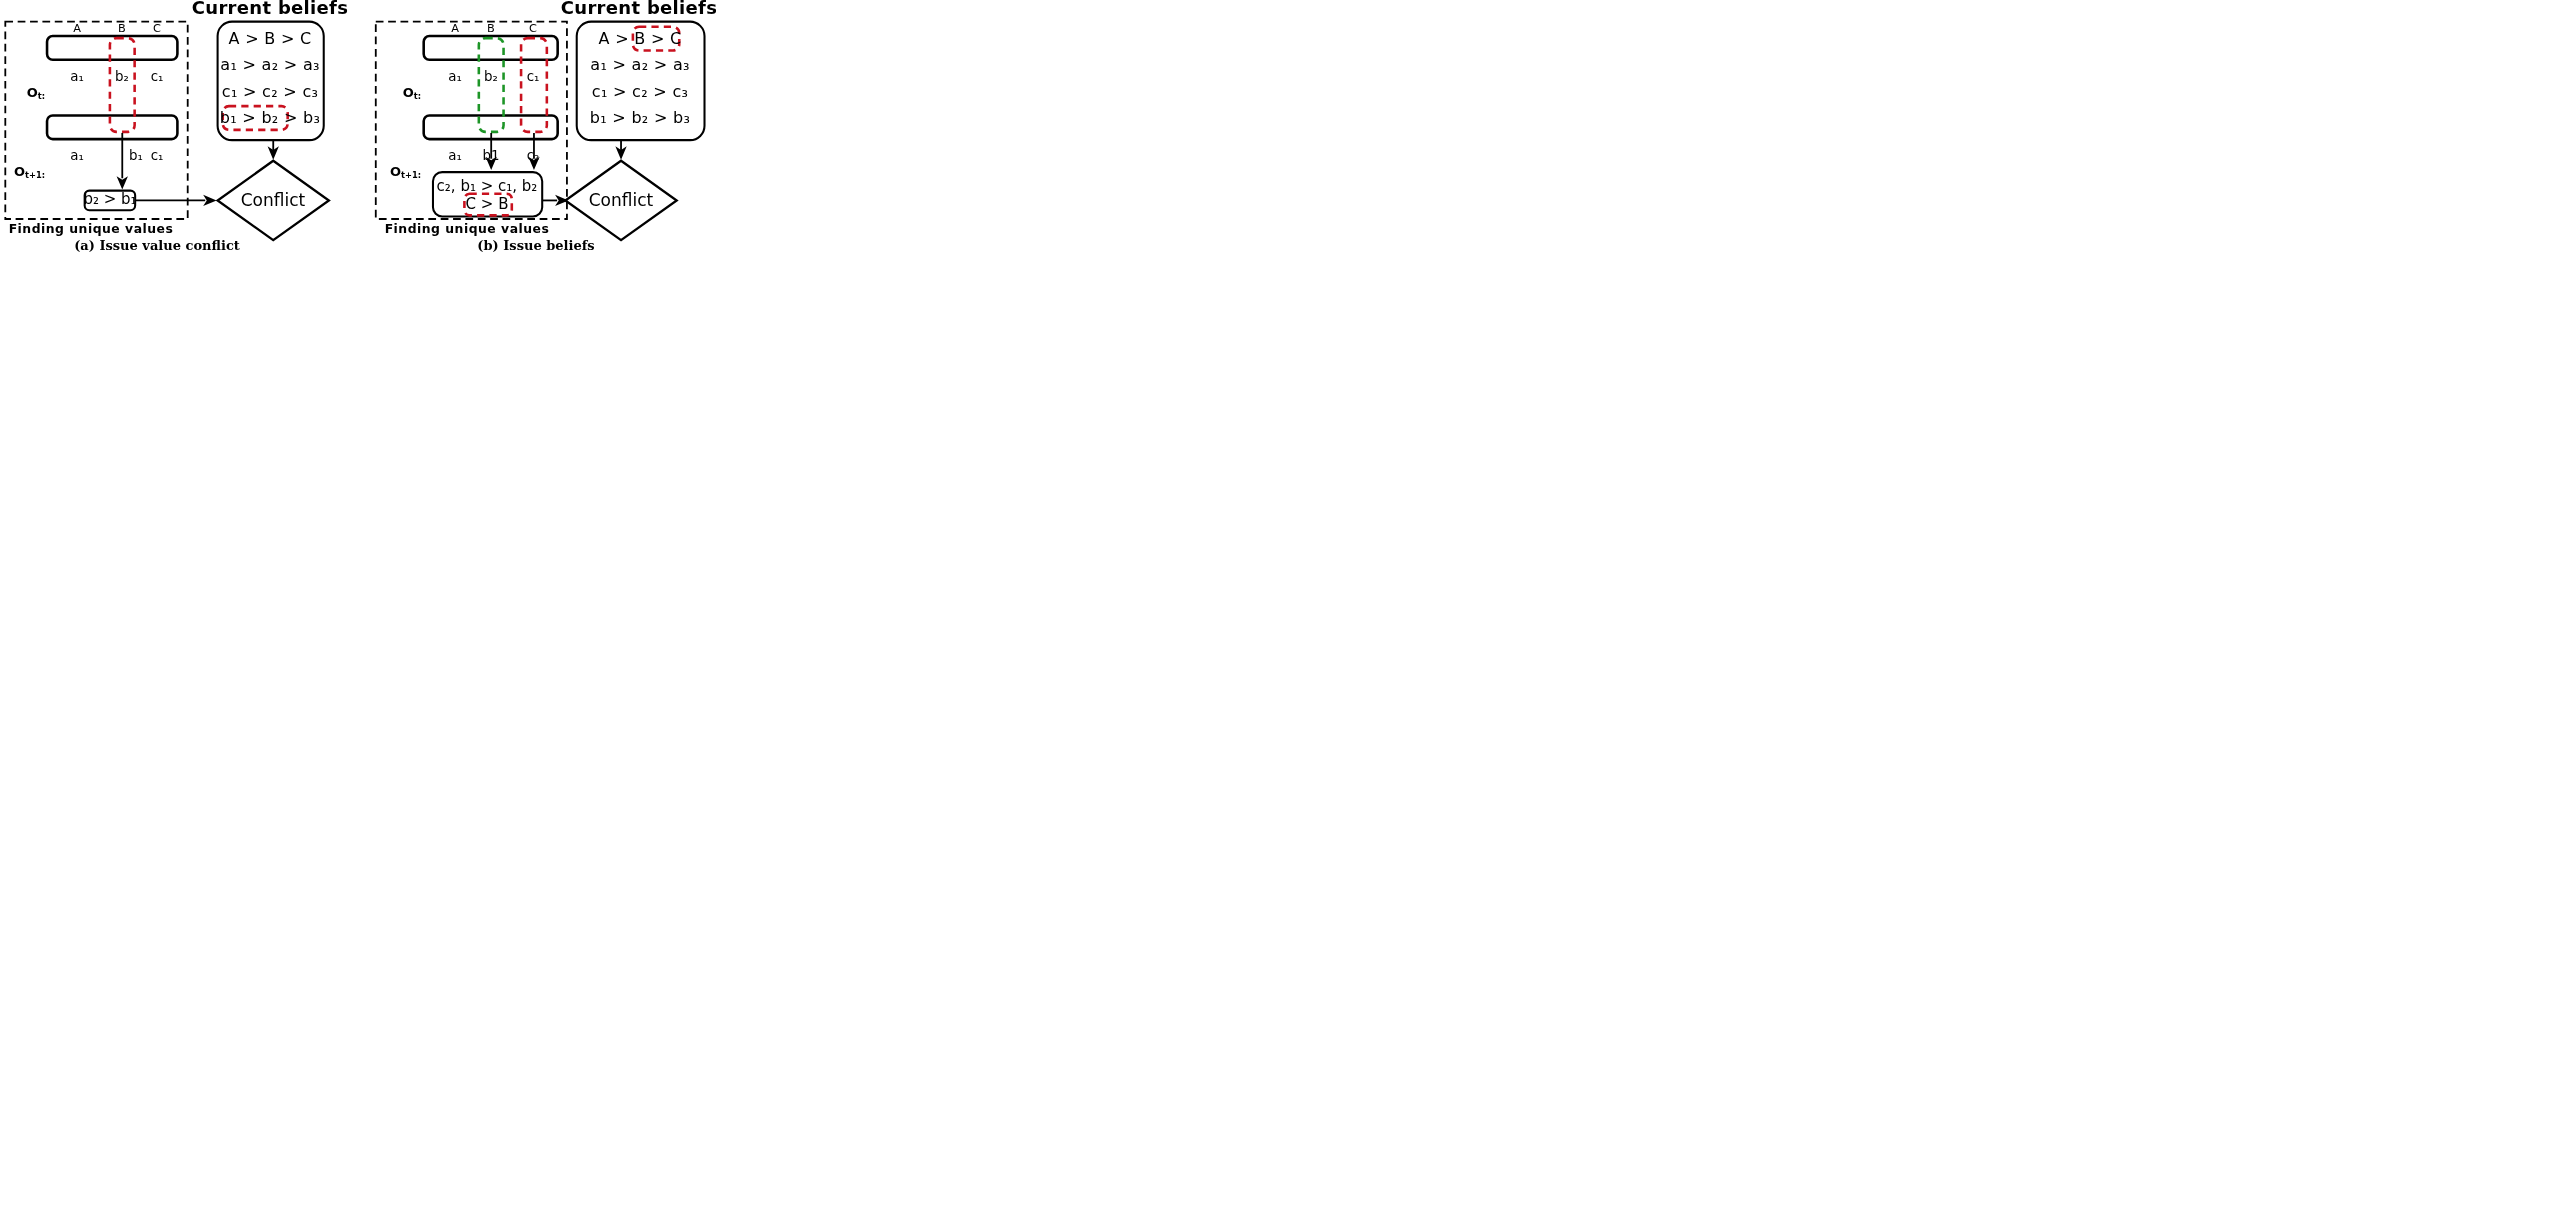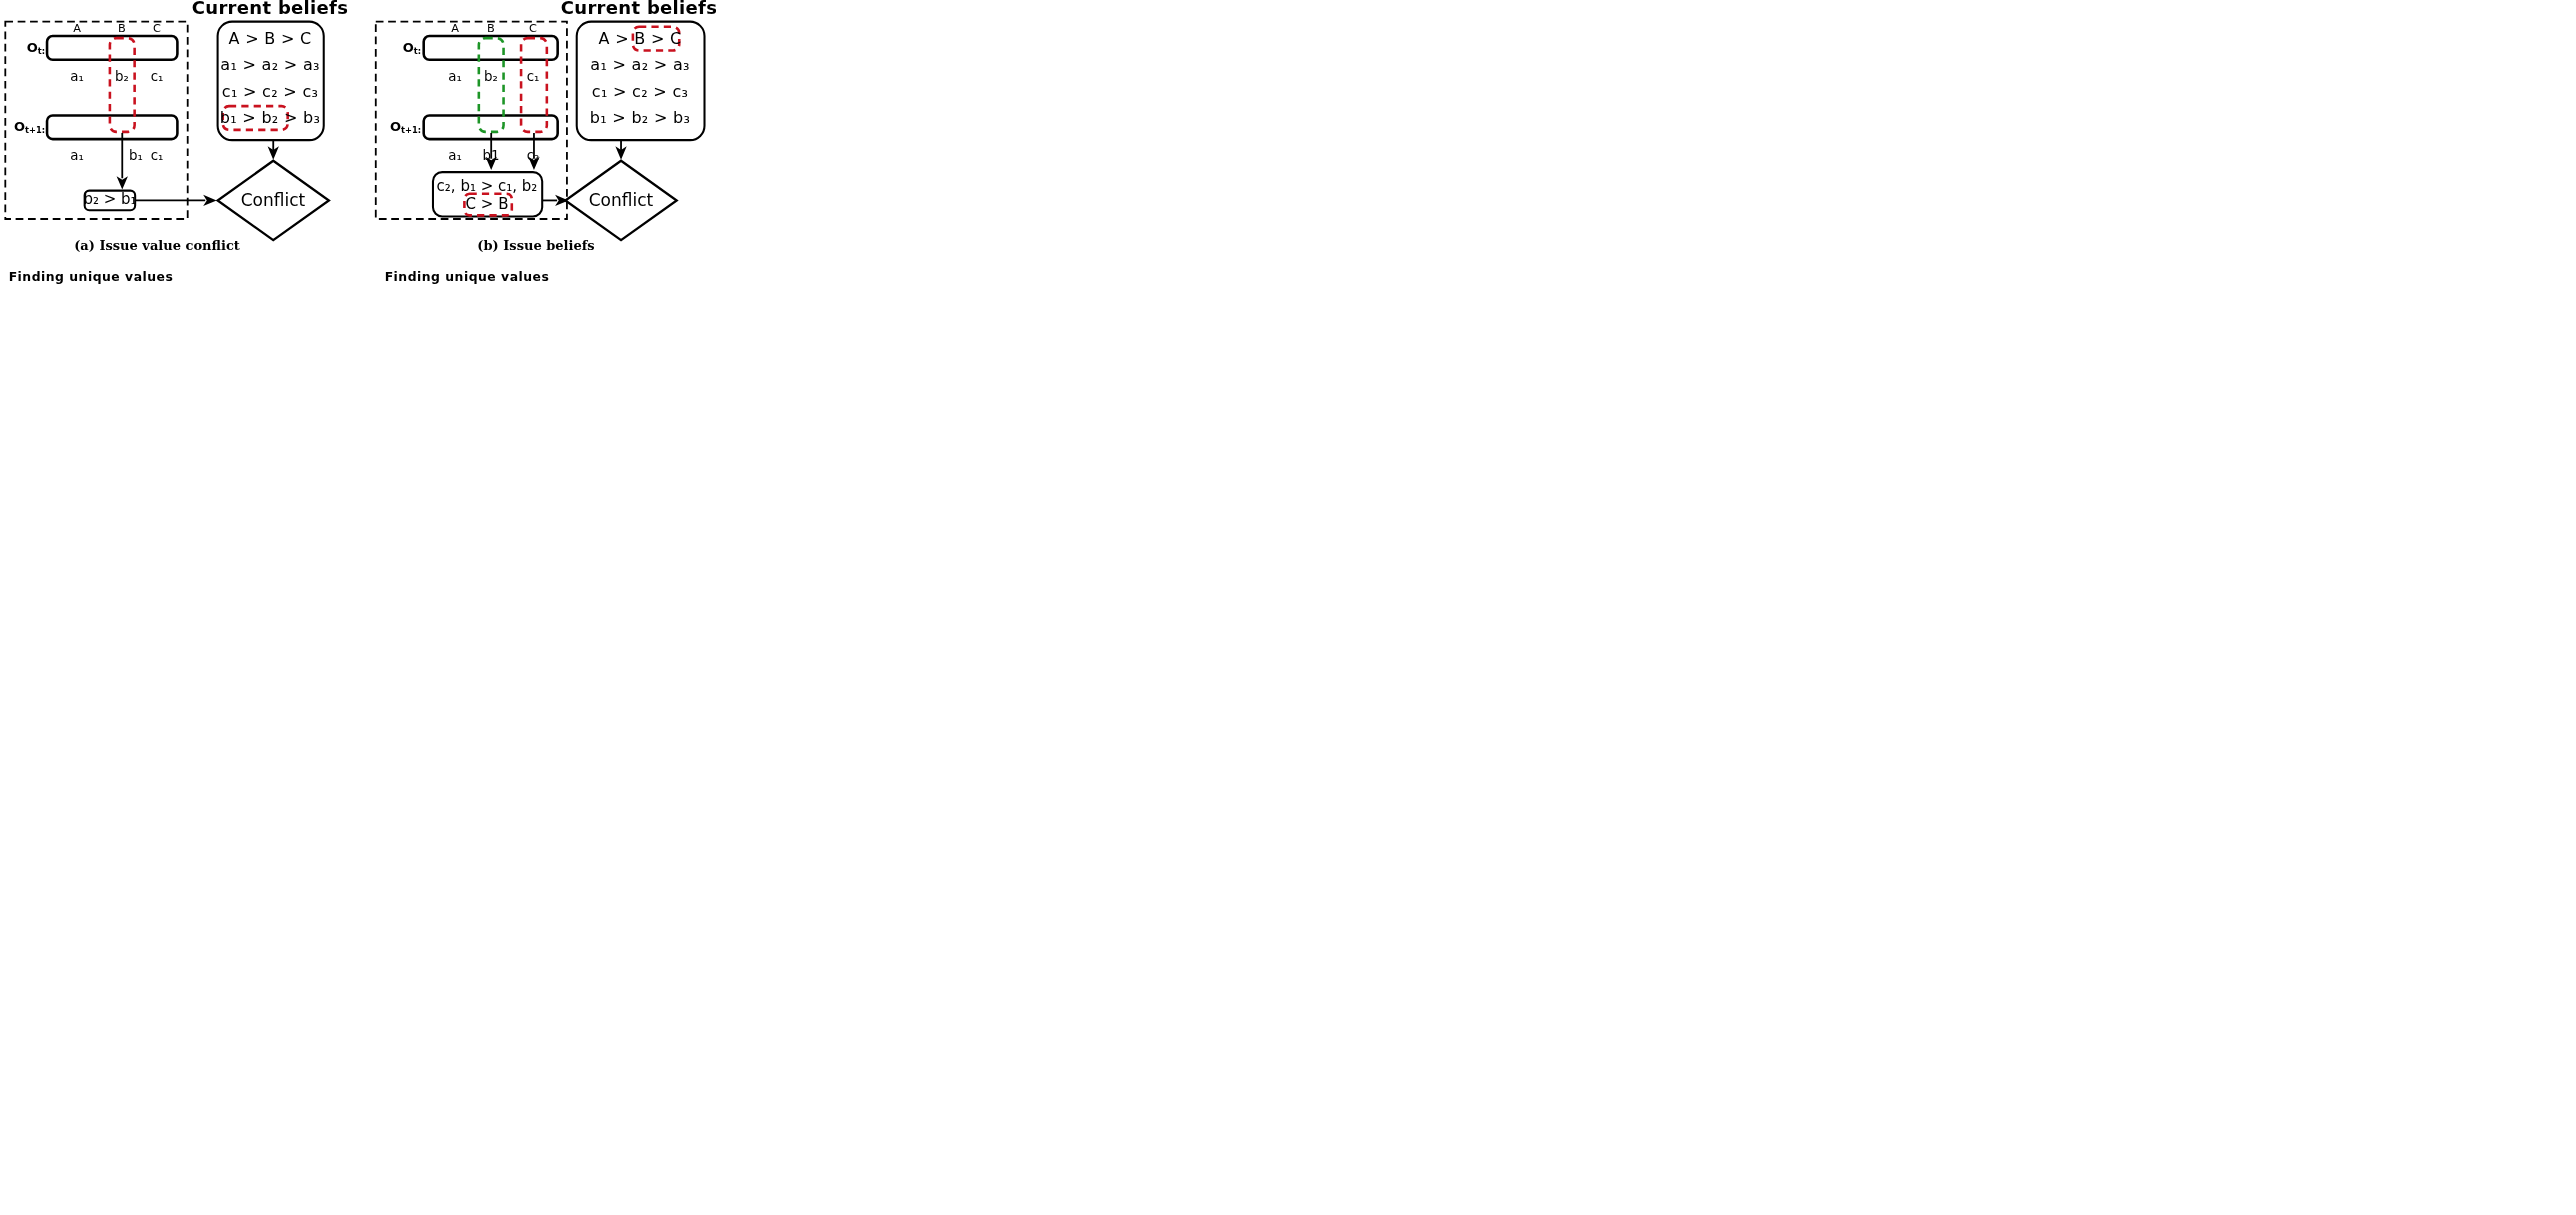--- a/index.html
+++ b/index.html
@@ -3,27 +3,27 @@
 <meta charset="utf-8">
 <style>
   html,body{margin:0;padding:0;background:#ffffff;}
   #canvas{position:relative;width:716px;height:304px;background:#ffffff;overflow:hidden;
           font-family:"DejaVu Sans",sans-serif;color:#000;}
   #shapes{position:absolute;left:0;top:0;width:716px;height:304px;}
   .txt{position:absolute;transform:translate(-50%,-50%);white-space:nowrap;line-height:1.05;}
   .cell{font-size:13.4px;margin-top:29px;}
   .hdr{font-size:11.3px;}
   .obs-label{position:absolute;transform:translate(-100%,-50%);white-space:nowrap;
-             font-weight:bold;font-size:13px;}
+             font-weight:bold;font-size:13px;margin-top:45px;}
   .obs-label sub,.cell sub{font-size:0.64em;vertical-align:-0.28em;}
   .cb-line{font-size:16px;letter-spacing:0.3px;}
   .cb-title{font-weight:bold;font-size:18px;letter-spacing:0.3px;}
   .conflict{font-weight:normal;font-size:17px;}
   .small-box-text{font-size:15px;}
-  .region-label{font-weight:bold;font-size:12.4px;letter-spacing:0.5px;margin-top:48px;}
+  .region-label{font-weight:bold;font-size:12.4px;letter-spacing:0.5px;}
   .caption{font-family:"DejaVu Serif","Liberation Serif",serif;font-size:13px;font-weight:bold;}
 </style>
 </head>
 <body>
 
 <div id="canvas">
 
   <svg id="shapes" viewBox="0 0 1389 590">
 
     <rect x="10" y="42" width="354" height="383" fill="none" stroke="#000" stroke-width="3.5" stroke-dasharray="15 9"></rect>

